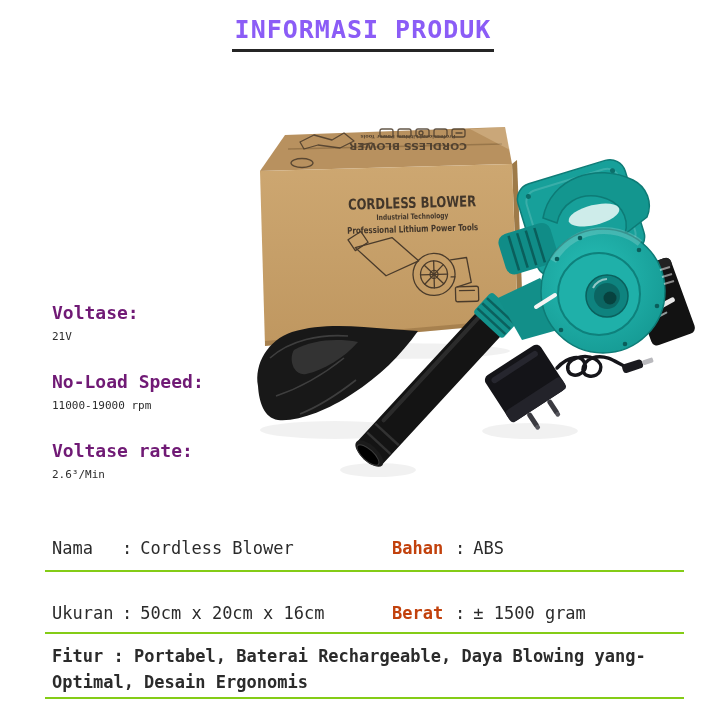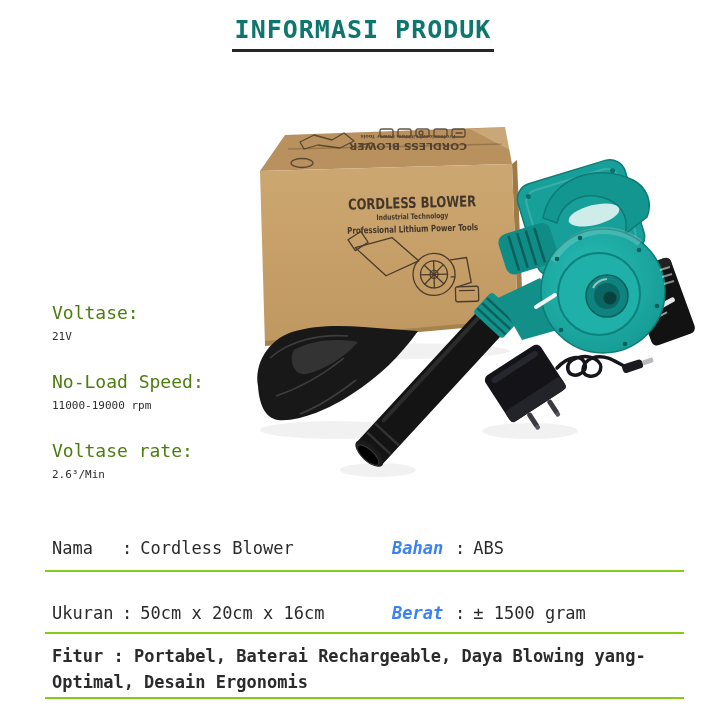--- a/index.html
+++ b/index.html
@@ -1,44 +1,44 @@
 <!DOCTYPE html>
 <html><head>
 <meta charset="utf-8">
 <style>
   html,body{margin:0;padding:0;background:#ffffff;}
   .page{position:relative;width:726px;height:726px;background:#ffffff;overflow:hidden;
         font-family:"DejaVu Sans Mono",monospace;color:#2b2b2b;}
 
   
   .title-wrap{position:absolute;top:15px;left:0;width:100%;text-align:center;}
-  .title{display:inline-block;font-size:25px;font-weight:bold;letter-spacing:1px;color:#0f766e;
+  .title{display:inline-block;font-size:25px;font-weight:bold;letter-spacing:1px;color:#8b5cf6;
          border-bottom:3px solid #252525;padding:0 3px 5px 3px;}
 
   
   .photo{position:absolute;left:240px;top:118px;width:486px;height:410px;}
 
   
   .specs{position:absolute;left:52px;top:301px;width:220px;}
   .spec{margin-bottom:21px;}
-  .spec-label{font-weight:normal;font-size:18px;line-height:23px;color:#4d7c0f;}
+  .spec-label{font-weight:bold;font-size:18px;line-height:23px;color:#701a75;}
   .spec-value{font-size:11px;line-height:25px;color:#2d2d2d;}
 
   
   .detail-row{position:absolute;left:45px;width:639px;border-bottom:2px solid #84cc16;font-size:17px;}
   .row1{top:532px;height:38px;}
   .row2{top:596px;height:36px;}
   .row3{top:642px;height:55px;}
   .cell-left{position:absolute;left:7px;bottom:12px;white-space:nowrap;}
   .cell-right{position:absolute;left:347px;bottom:12px;white-space:nowrap;}
   .row2 .cell-left,.row2 .cell-right{bottom:9px;}
   .lbl70{display:inline-block;width:70px;}
   .lbl63{display:inline-block;width:63px;}
   .sep{padding-right:8px;}
-  .bold{font-weight:bold;color:#3b82f6;font-style:italic;}
+  .bold{font-weight:bold;color:#c2410c;}
   .fitur-text{position:absolute;left:7px;top:1px;width:604px;line-height:26px;font-weight:bold;}
 
   
   .boxtext{font-family:"DejaVu Sans",sans-serif;font-weight:bold;fill:#42362a;}
   .sketch{stroke:#4a3b2b;fill:none;stroke-width:1.3;stroke-linecap:round;stroke-linejoin:round;}
 </style>
 </head>
 <body>
 
 <div class="page">

